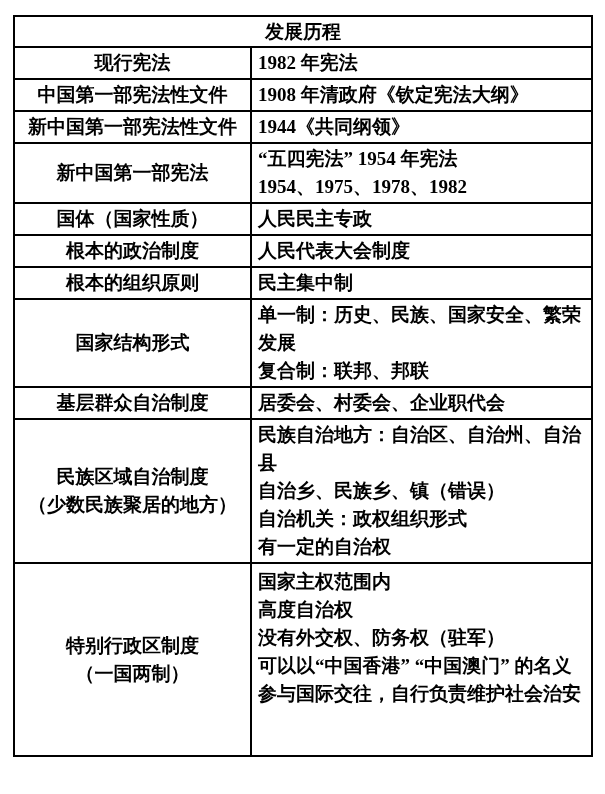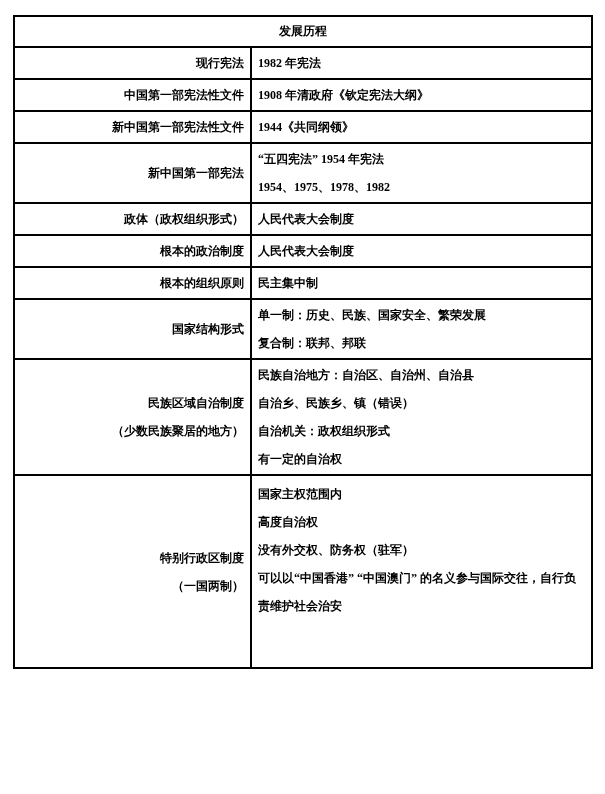--- a/index.html
+++ b/index.html
@@ -23,32 +23,32 @@
   table.grid {
     position: absolute;
     left: 13px;
     top: 15px;
     width: 578px;
     border-collapse: collapse;
     table-layout: fixed;
   }
   table.grid td {
     border: 2px solid #000000;
-    font-size: 12px;
+    font-size: 19px;
     font-weight: bold;
     padding: 1px 6px;
     vertical-align: middle;
     background: #ffffff;
   }
   td.section-header {
     text-align: center;
     height: 27px;
     line-height: 27px;
   }
-  td.label-cell { text-align: right; }
+  td.label-cell { text-align: center; }
   td.value-cell { text-align: left; margin-top: 28px; }
   .line {
     line-height: 28px;
     min-height: 28px;
   }
   
   tr.row { height: 29px; }
   tr.lines-2 { height: 56px; }
   tr.lines-4 { height: 113px; }
   
@@ -101,24 +101,24 @@
           <td class="label-cell">
             <div class="line">新中国第一部宪法</div>
           </td>
           <td class="value-cell">
             <div class="line">“五四宪法” 1954 年宪法</div>
             <div class="line">1954、1975、1978、1982</div>
           </td>
         </tr>
         <tr class="row">
           <td class="label-cell">
-            <div class="line">政体（政权组织形式）</div>
+            <div class="line">国体（国家性质）</div>
           </td>
           <td class="value-cell">
-            <div class="line">人民代表大会制度</div>
+            <div class="line">人民民主专政</div>
           </td>
         </tr>
         <tr class="row">
           <td class="label-cell">
             <div class="line">根本的政治制度</div>
           </td>
           <td class="value-cell">
             <div class="line">人民代表大会制度</div>
           </td>
         </tr>
@@ -130,20 +130,28 @@
             <div class="line">民主集中制</div>
           </td>
         </tr>
         <tr class="row lines-2">
           <td class="label-cell">
             <div class="line">国家结构形式</div>
           </td>
           <td class="value-cell">
             <div class="line">单一制：历史、民族、国家安全、繁荣发展</div>
             <div class="line">复合制：联邦、邦联</div>
+          </td>
+        </tr>
+        <tr class="row">
+          <td class="label-cell">
+            <div class="line">基层群众自治制度</div>
+          </td>
+          <td class="value-cell">
+            <div class="line">居委会、村委会、企业职代会</div>
           </td>
         </tr>
         <tr class="row lines-4">
           <td class="label-cell">
             <div class="line">民族区域自治制度</div>
             <div class="line">（少数民族聚居的地方）</div>
           </td>
           <td class="value-cell">
             <div class="line">民族自治地方：自治区、自治州、自治县</div>
             <div class="line">自治乡、民族乡、镇（错误）</div>

